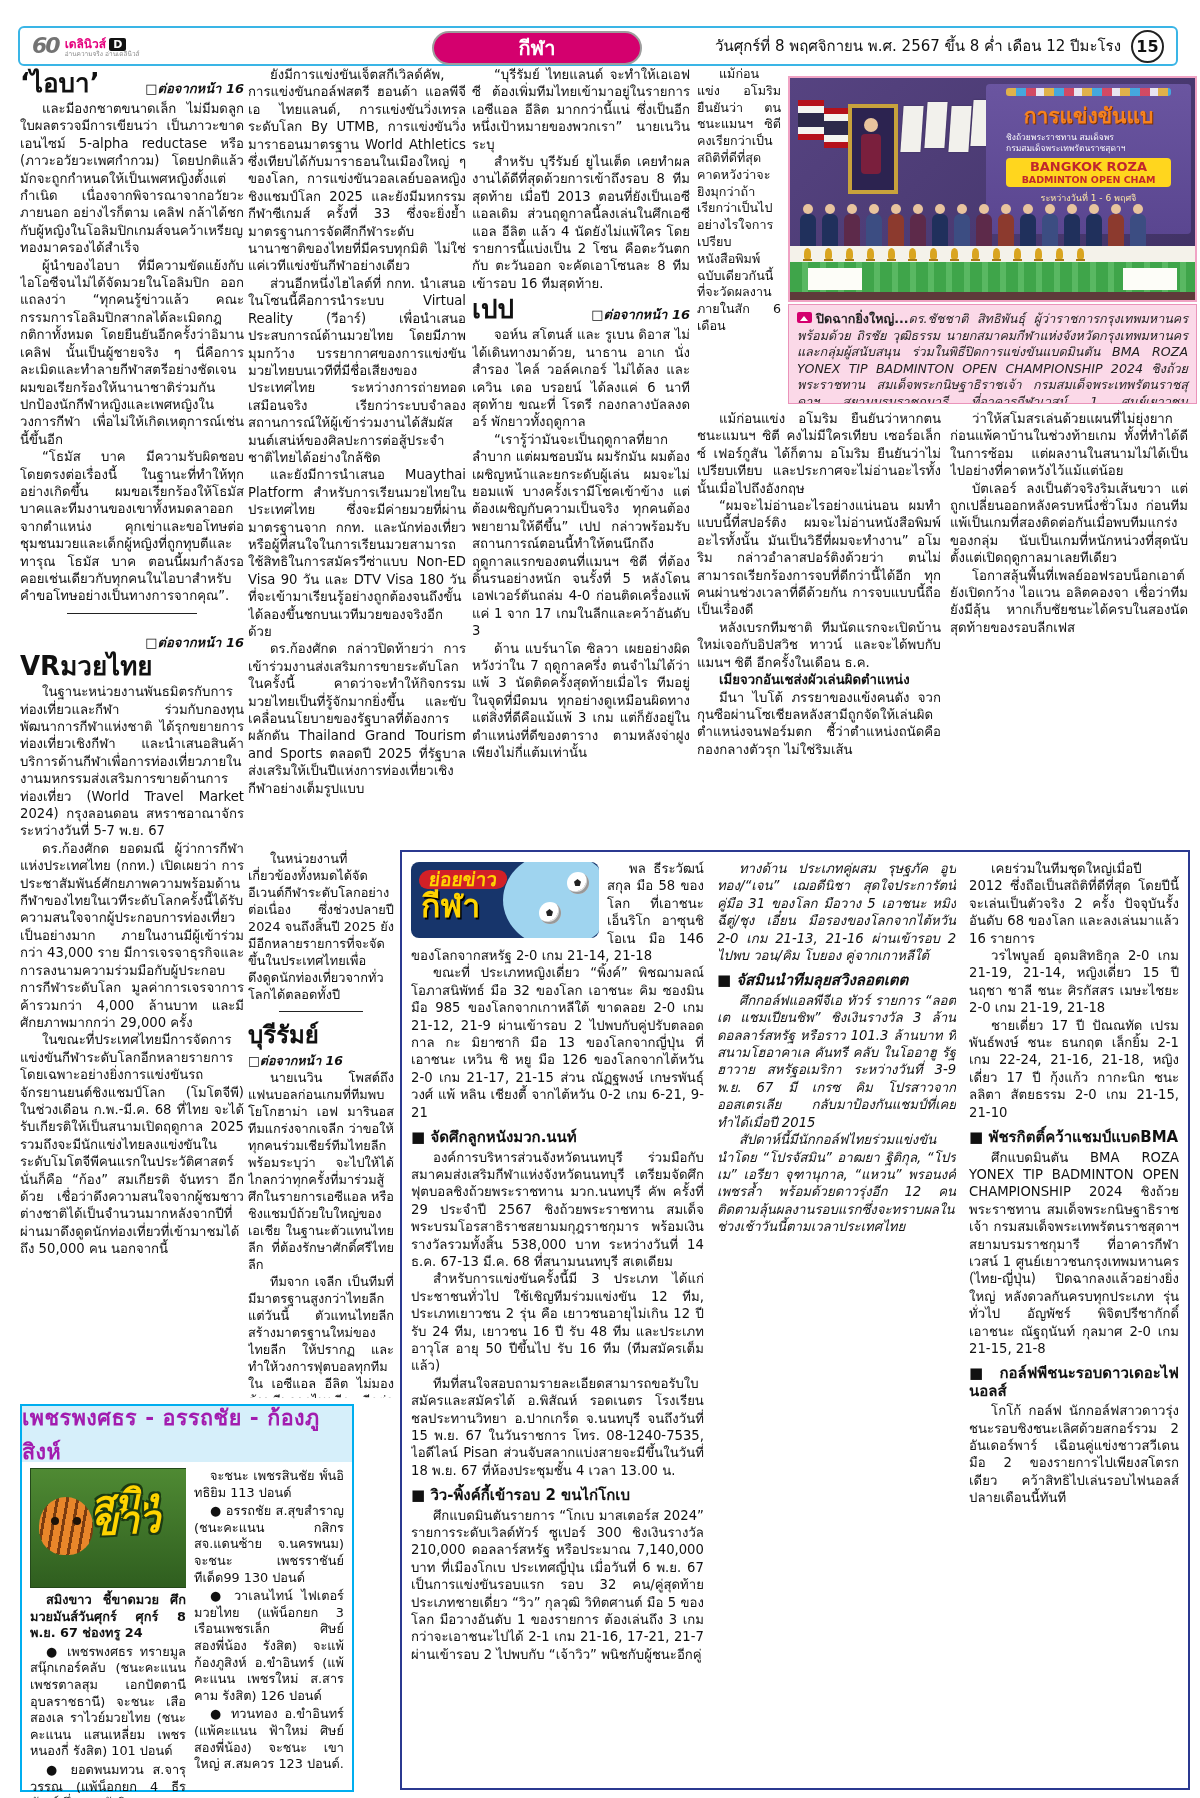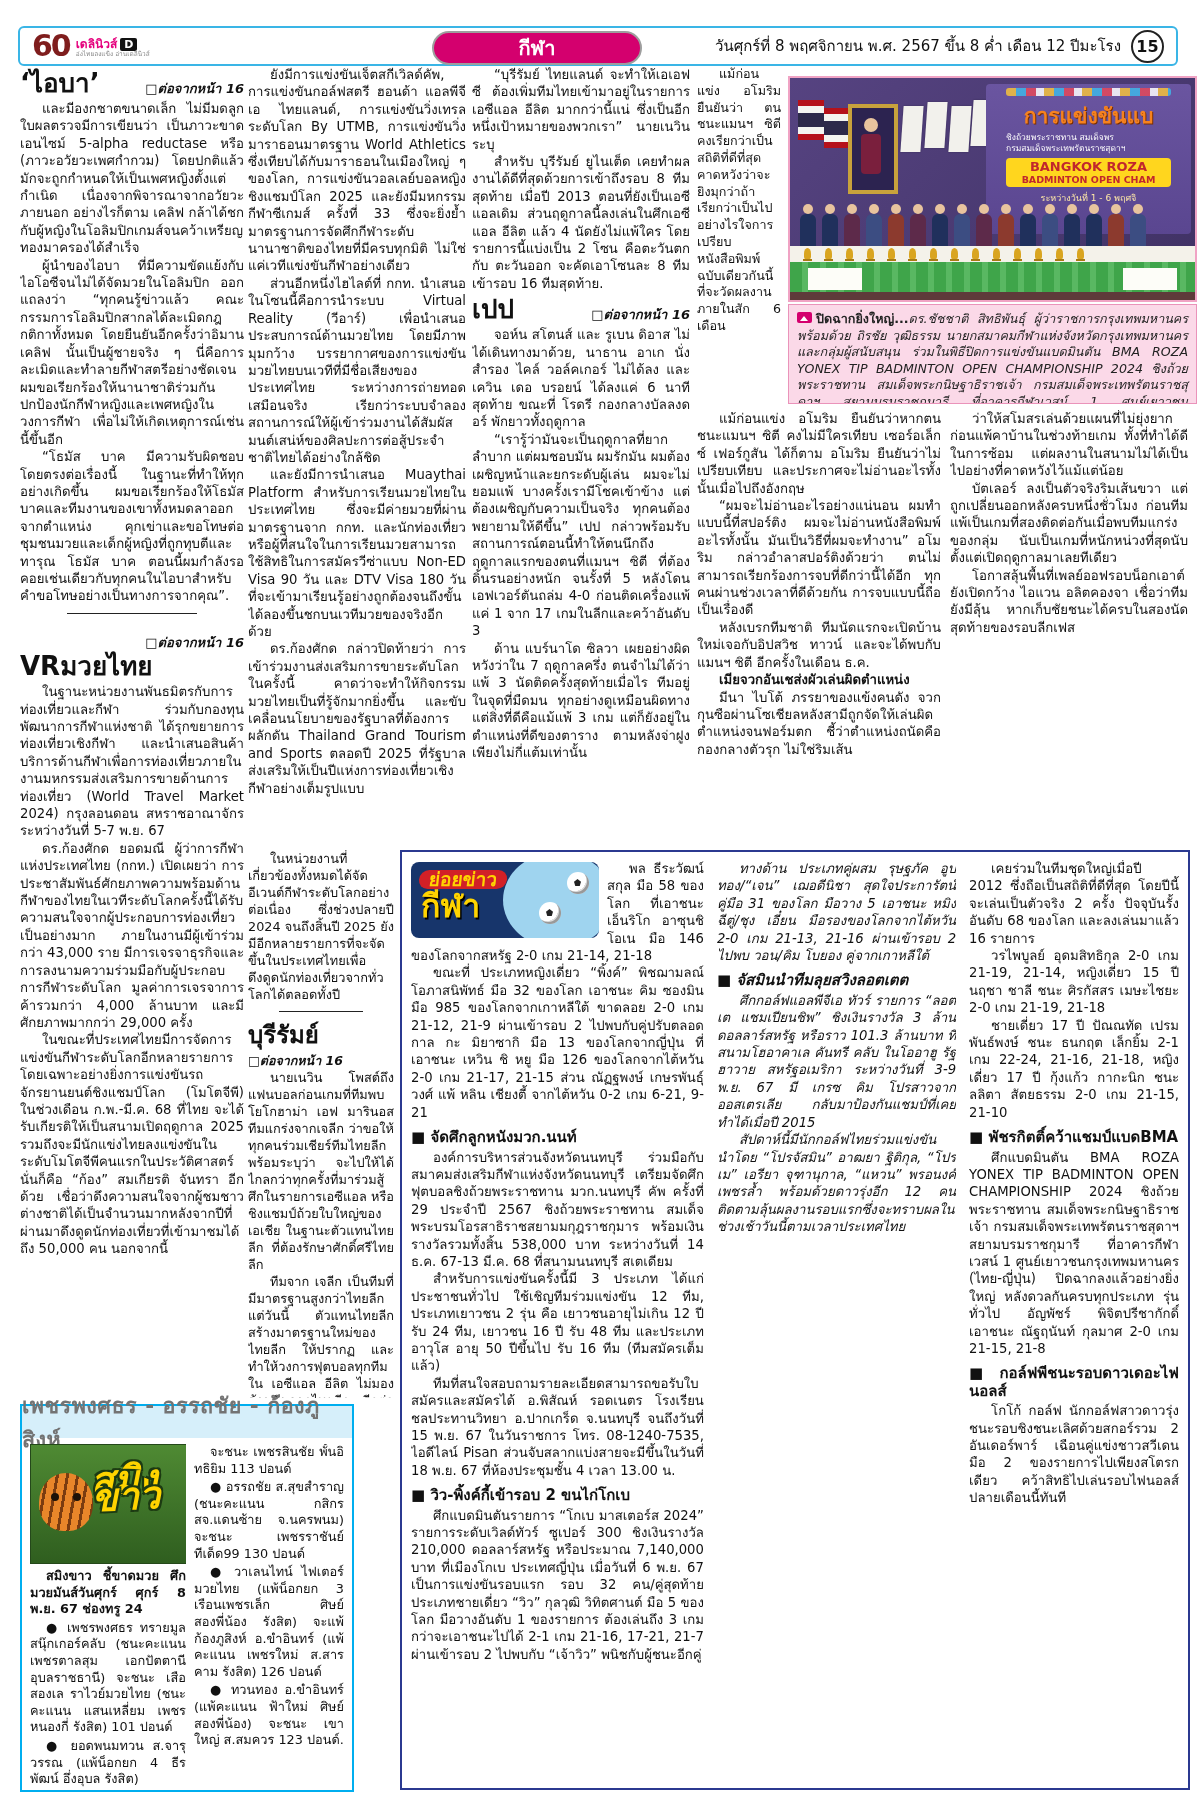--- a/index.html
+++ b/index.html
@@ -1,21 +1,21 @@
 <!DOCTYPE html>
 <html><head>
 <meta charset="utf-8">
 <style>
   html,body{margin:0;padding:0;background:#e9e9e9;}
   #page{position:relative;width:1200px;height:1798px;background:#ffffff;overflow:hidden;
         font-family:"DejaVu Sans","Liberation Sans",sans-serif;color:#111;}
   
   #masthead{position:absolute;left:18px;top:26px;width:1160px;height:40px;border:2px solid #3ab5e6;
             border-radius:6px;display:flex;align-items:center;padding:0 12px;box-sizing:border-box;background:#fff;}
-  .logo60{font-weight:bold;font-size:30px;color:#7f1d1d;line-height:1;letter-spacing:-2px;}
+  .logo60{font-weight:bold;font-style:italic;font-size:22px;color:#737373;line-height:1;letter-spacing:-2px;}
   .logo-txt{margin-left:6px;line-height:1;}
   .logo-brand{font-size:12px;font-weight:bold;color:#e5007d;}
   .logo-d{display:inline-block;background:#111;color:#fff;font-weight:bold;font-size:11px;padding:1px 4px;margin-left:3px;border-radius:2px;}
   .logo-tag{font-size:6.5px;color:#888;}
   #section-pill{position:absolute;left:412px;top:3px;width:206px;height:30px;background:#d4006e;border:2px solid #9e9e9e;
                 border-radius:17px;color:#fff;font-weight:bold;font-size:20px;display:flex;align-items:center;justify-content:center;}
   #issue-date{margin-left:auto;font-weight:normal;font-size:15px;color:#111;}
   #page-circle{width:29px;height:29px;border:2.5px solid #222;border-radius:50%;display:flex;align-items:center;justify-content:center;
                font-weight:bold;font-size:16px;margin-left:10px;background:#fff;}
   
@@ -68,22 +68,22 @@
   #mb-logo{float:left;width:188px;height:76px;background:#17356b;border-radius:8px;margin:2px 8px 4px 0;position:relative;overflow:hidden;}
   #mb-logo .splash{position:absolute;right:-14px;top:-10px;width:110px;height:96px;background:#9fd4ef;border-radius:50%;}
   #mb-logo .l1{position:absolute;left:8px;top:8px;background:#d22027;color:#ffd400;font-weight:bold;font-size:19px;
                padding:1px 10px;border-radius:10px;transform:skewX(-6deg);}
   #mb-logo .l2{position:absolute;left:10px;top:36px;color:#ffd400;font-weight:bold;font-size:32px;text-shadow:1.5px 1.5px 0 #000;}
   .ball{position:absolute;width:22px;height:22px;border-radius:50%;background:radial-gradient(circle at 35% 35%,#fff 55%,#ddd 56%);box-shadow:inset -2px -2px 0 #999;}
   .ball::after{content:"";position:absolute;left:7px;top:7px;width:7px;height:7px;background:#222;
                clip-path:polygon(50% 0,100% 38%,82% 100%,18% 100%,0 38%);}
   
   #adbox{position:absolute;left:20px;top:1404px;width:334px;height:388px;border:2.5px solid #00aeef;box-sizing:border-box;background:#fff;}
-  #adbox-header{height:32px;background:#d6effa;display:flex;align-items:center;justify-content:center;
-                font-weight:bold;font-size:21.5px;color:#737373;letter-spacing:.5px;}
+  #adbox-header{height:56px;background:#d6effa;display:flex;align-items:center;justify-content:center;
+                font-weight:bold;font-size:21.5px;color:#a21caf;letter-spacing:.5px;}
   #adbox-body{display:flex;gap:8px;padding:6px 8px;font-size:12.8px;line-height:16.6px;text-align:justify;}
   #adbox-body p{margin:0 0 2px 0;text-indent:16px;}
   .ad-col{overflow:hidden;}
   #tiger{width:100%;height:118px;background:linear-gradient(#4f8a33,#2f5e1f);border:1px solid #24481a;position:relative;overflow:hidden;margin-bottom:4px;}
   #tiger .face{position:absolute;left:8px;top:28px;width:54px;height:58px;border-radius:50% 50% 45% 45%;
                background:repeating-linear-gradient(100deg,#e8862a 0 7px,#7a3c10 7px 10px);}
   #tiger .face::before,#tiger .face::after{content:"";position:absolute;top:20px;width:8px;height:8px;border-radius:50%;background:#1c1208;}
   #tiger .face::before{left:12px;} #tiger .face::after{right:12px;}
   #tiger .tg-label{position:absolute;left:60px;top:26px;font-weight:bold;font-style:italic;font-size:38px;color:#ffd400;
                    text-shadow:2px 2px 0 #1c3a12,-2px 2px 0 #1c3a12,2px -2px 0 #1c3a12,-2px -2px 0 #1c3a12;transform:rotate(-3deg);}
@@ -91,21 +91,21 @@
 </style>
 </head>
 <body>
 
 <div id="page">
 
   <div id="masthead">
     <span class="logo60">60</span>
     <span class="logo-txt">
       <span class="logo-brand">เดลินิวส์</span><span class="logo-d">D</span>
-      <div class="logo-tag">อ่งไทยลงแขิง อ่านเดลินิวส์</div>
+      <div class="logo-tag">อ่านความจริง อ่านเดลินิวส์</div>
     </span>
     <span id="section-pill">กีฬา</span>
     <span id="issue-date">วันศุกร์ที่ 8 พฤศจิกายน พ.ศ. 2567 ขึ้น 8 ค่ำ เดือน 12 ปีมะโรง</span>
     <span id="page-circle">15</span>
   </div>
 
   <div id="photo">
     <i class="thaiflag" style="left:8px;top:22px;"></i>
     <i class="thaiflag" style="left:34px;top:30px;"></i>
     <span class="portrait">

